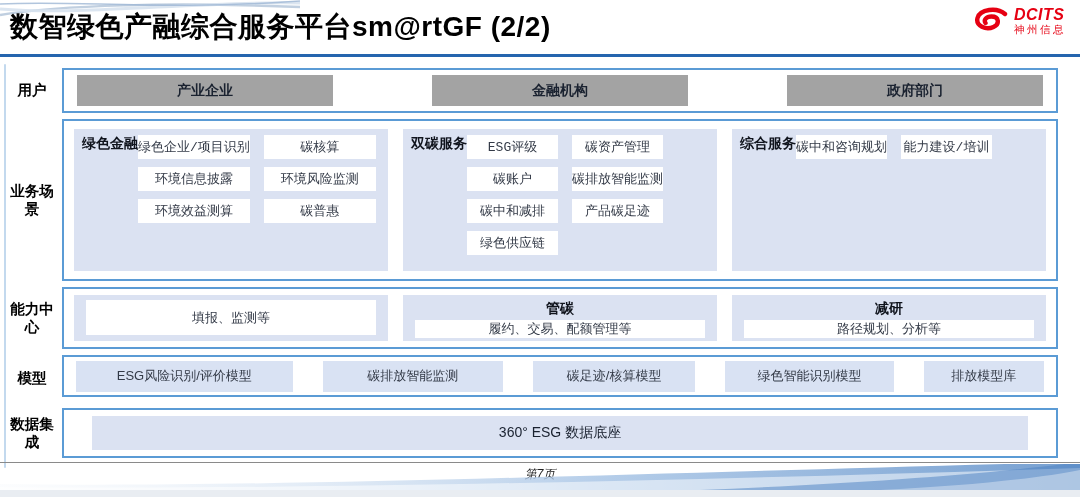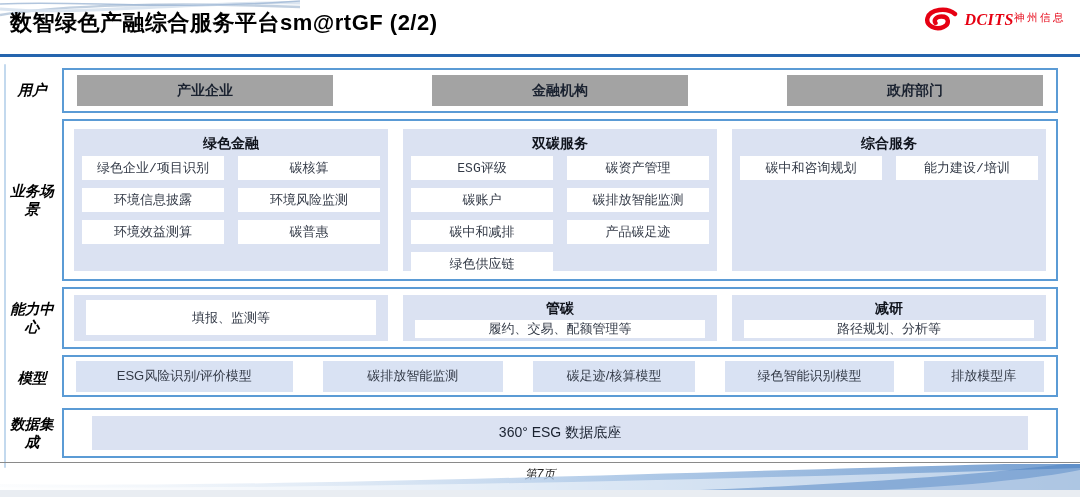--- a/index.html
+++ b/index.html
@@ -3,51 +3,51 @@
 <meta charset="utf-8">
 <style>
   html,body{margin:0;padding:0;}
   body{
     width:1080px;height:497px;position:relative;overflow:hidden;background:#ffffff;
     font-family:"Liberation Sans","DejaVu Sans",sans-serif;
   }
   
   .top-swoosh{position:absolute;top:0;left:0;pointer-events:none;}
   .page-title{
-    position:absolute;left:10px;top:8px;font-size:22px;font-weight:bold;color:#000;
+    position:absolute;left:10px;top:8px;font-size:28px;font-weight:bold;color:#000;
     letter-spacing:0.5px;white-space:nowrap;
   }
   .brand{position:absolute;right:14px;top:7px;display:flex;align-items:center;gap:5px;}
-  .brand-text{display:flex;flex-direction:row;line-height:1.05;font-family:Liberation Serif, serif;}
+  .brand-text{display:flex;flex-direction:column;line-height:1.05;}
   .brand-name{font-size:16px;font-weight:bold;font-style:italic;color:#e60012;letter-spacing:0.5px;}
   .brand-sub{font-size:10.5px;color:#e60012;letter-spacing:2.5px;}
   .title-underline{position:absolute;top:54px;left:0;right:0;height:3px;background:#2565ae;}
   
   .left-frame{position:absolute;left:4px;top:64px;height:404px;width:2px;background:#c3d9ee;border-radius:2px;}
   .lbl{
     position:absolute;left:6px;width:52px;display:flex;align-items:center;justify-content:center;
-    text-align:center;font-weight:bold;font-size:14.5px;color:#000;line-height:1.25;font-style:italic;
+    text-align:center;font-weight:bold;font-size:14.5px;color:#000;line-height:1.25;
   }
   #lbl-users{top:68px;height:45px;}
   #lbl-scen {top:119px;height:162px;}
   #lbl-cap  {top:287px;height:62px;}
   #lbl-model{top:355px;height:47px;}
   #lbl-data {top:408px;height:50px;}
   
   .rowbox{
     position:absolute;left:62px;width:996px;border:2px solid #5b9bd5;background:#fff;
     box-sizing:border-box;
   }
   #row-users{top:68px;height:45px;display:flex;align-items:center;justify-content:space-between;padding:0 13px;}
   .user-chip{
     width:26.5%;height:31px;background:#a3a3a3;display:flex;align-items:center;justify-content:center;
     font-size:14px;font-weight:bold;color:#1a2230;
   }
   #row-scen{top:119px;height:162px;display:flex;gap:15px;padding:8px 10px;}
-  .panel{flex:1;background:#dbe2f2;display:flex;flex-direction:column;padding:4px 8px 8px;box-sizing:border-box;}
+  .panel{flex:1;background:#dbe2f2;display:flex;padding:4px 8px 8px;box-sizing:border-box;}
   .panel-title{text-align:center;font-weight:bold;font-size:14px;color:#10141d;height:21px;line-height:21px;}
   .panel-grid{display:grid;grid-template-columns:1fr 1fr;column-gap:14px;row-gap:8px;align-content:start;margin-top:2px;}
   .s-item{
     background:#fff;height:24px;display:flex;align-items:center;justify-content:center;
     font-size:13px;color:#333a47;white-space:nowrap;font-family:Liberation Mono, monospace;
   }
   #row-cap{top:287px;height:62px;display:flex;gap:15px;padding:6px 10px;box-sizing:border-box;}
   .cap{flex:1;background:#dbe2f2;padding:3px 12px 6px;display:flex;flex-direction:column;box-sizing:border-box;}
   .cap-title{text-align:center;font-weight:bold;font-size:14px;color:#10141d;height:20px;line-height:20px;}
   .cap-desc{

